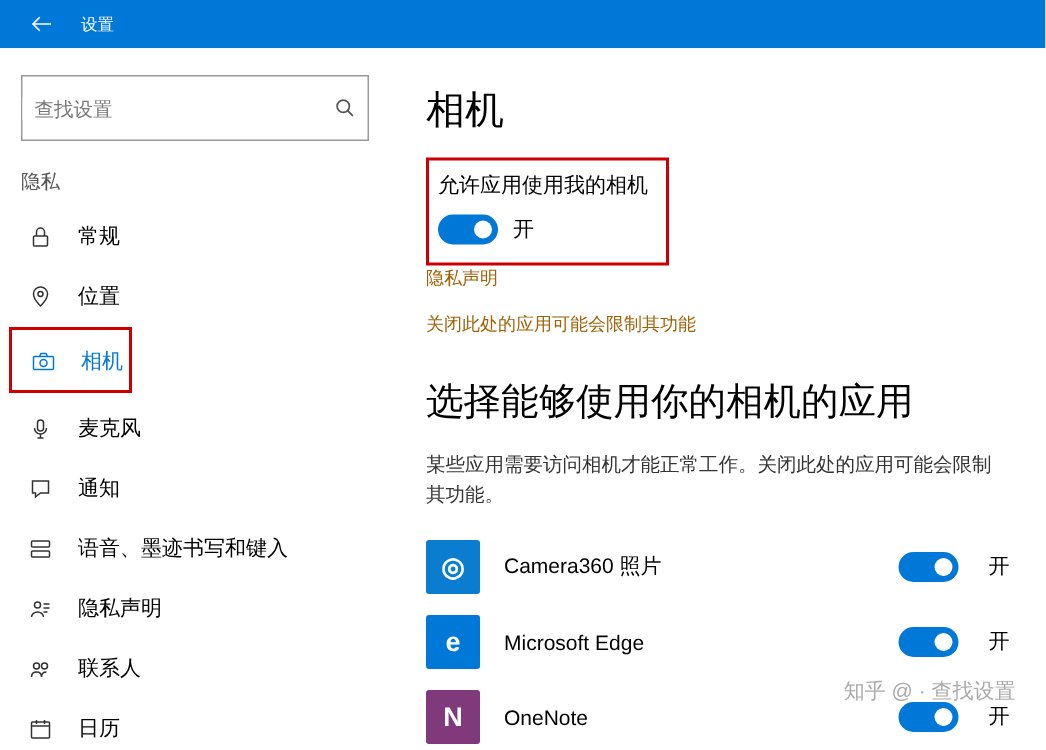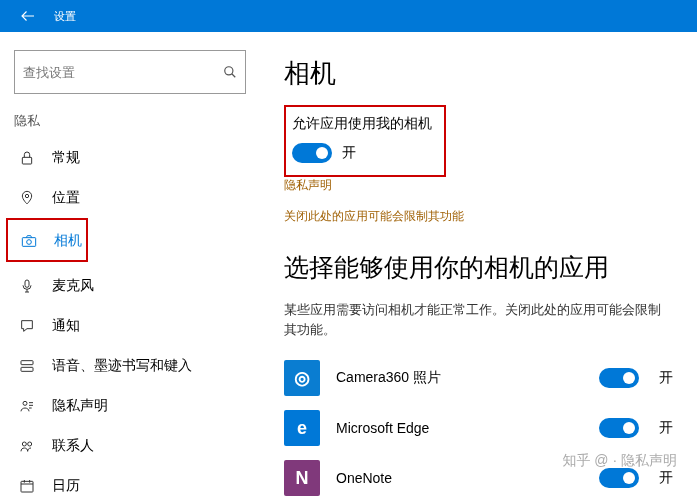--- a/index.html
+++ b/index.html
@@ -223,13 +223,13 @@
       <div class="toggle">
               <div class="toggle-knob"></div>
             </div>
       <div class="toggle-label" style="margin-left:10px">开</div>
     </div>
         </div>
       </div>
   </div>
 </div>
 
-<div class="watermark">知乎 @ · 隐私声明</div>
+<div class="watermark">知乎 @ · 查找设置</div>
 
 </body></html>

